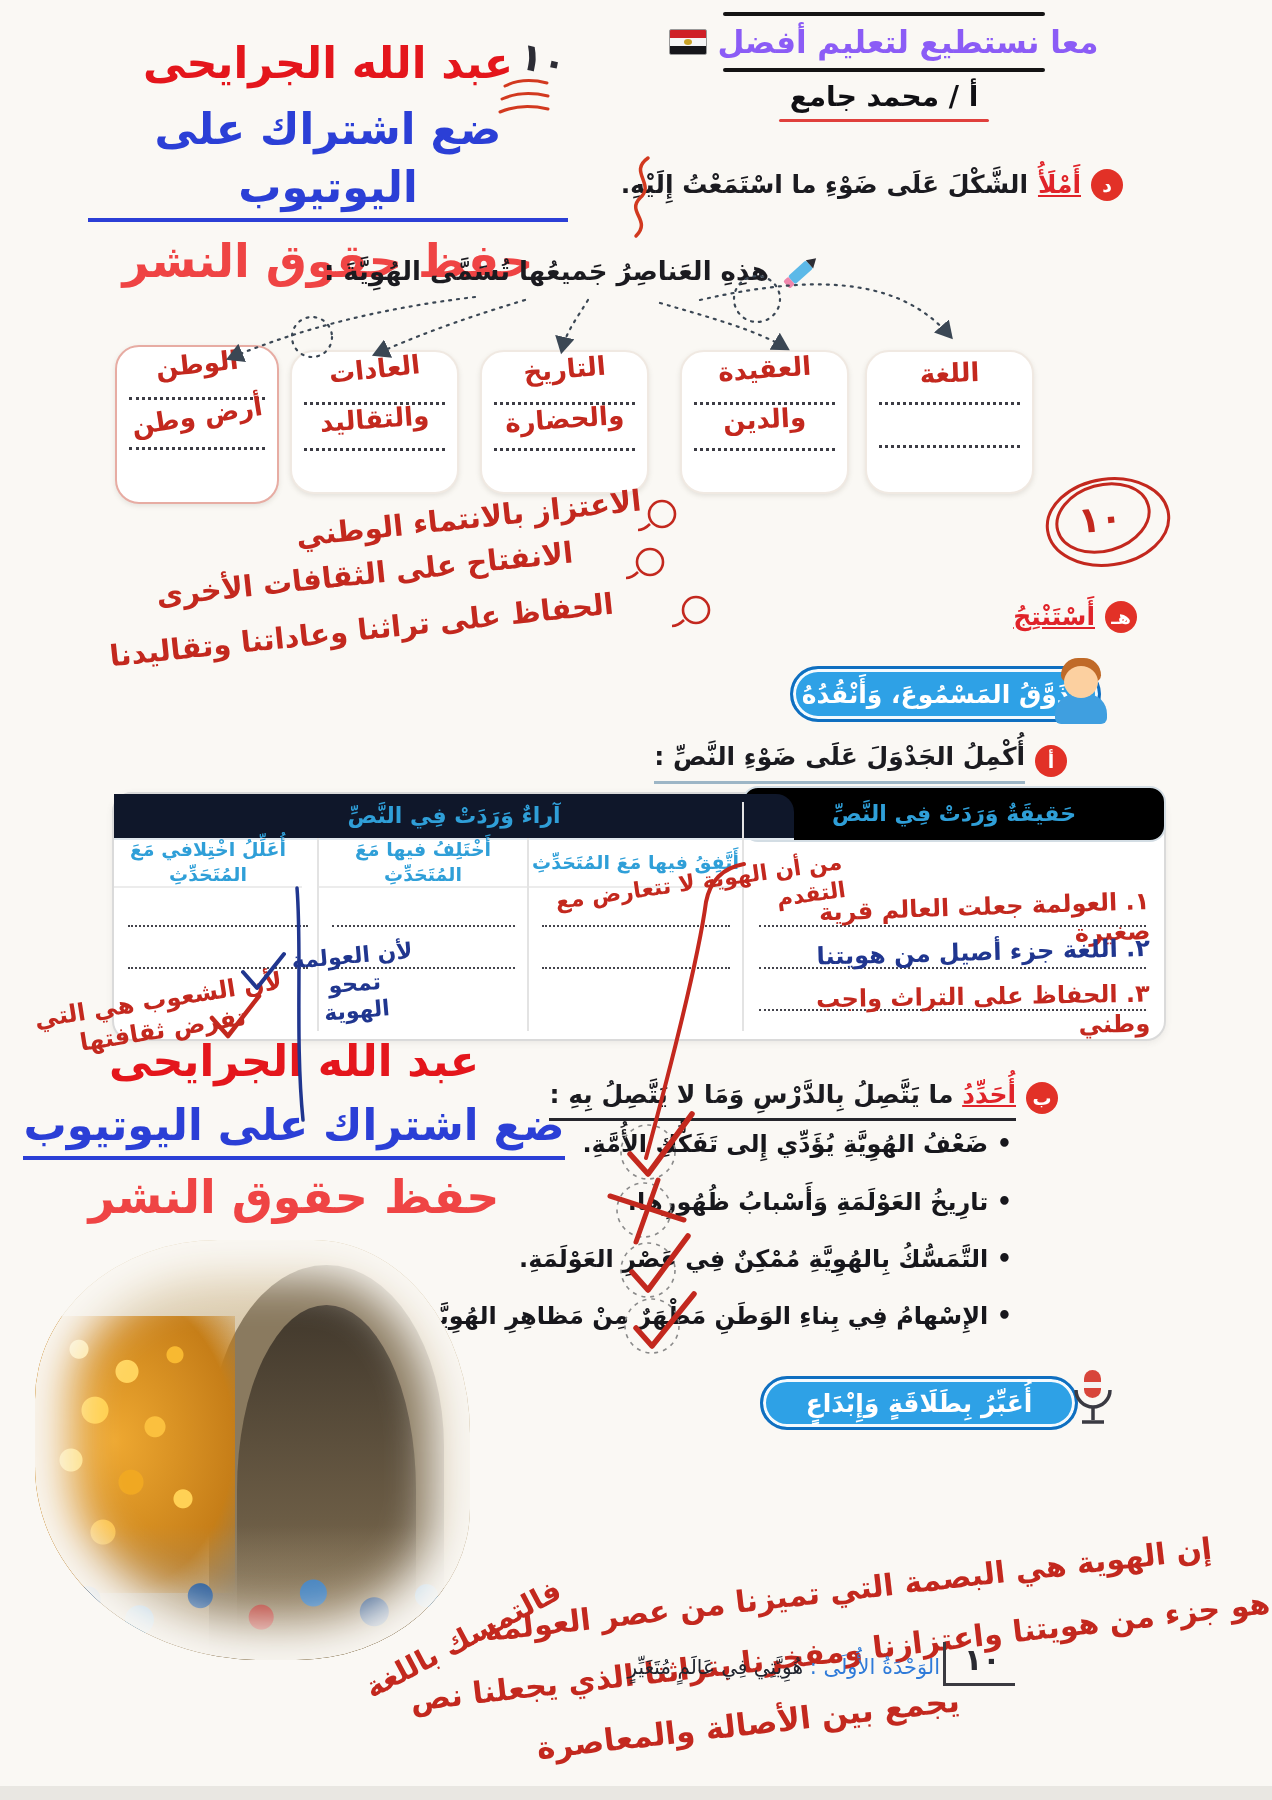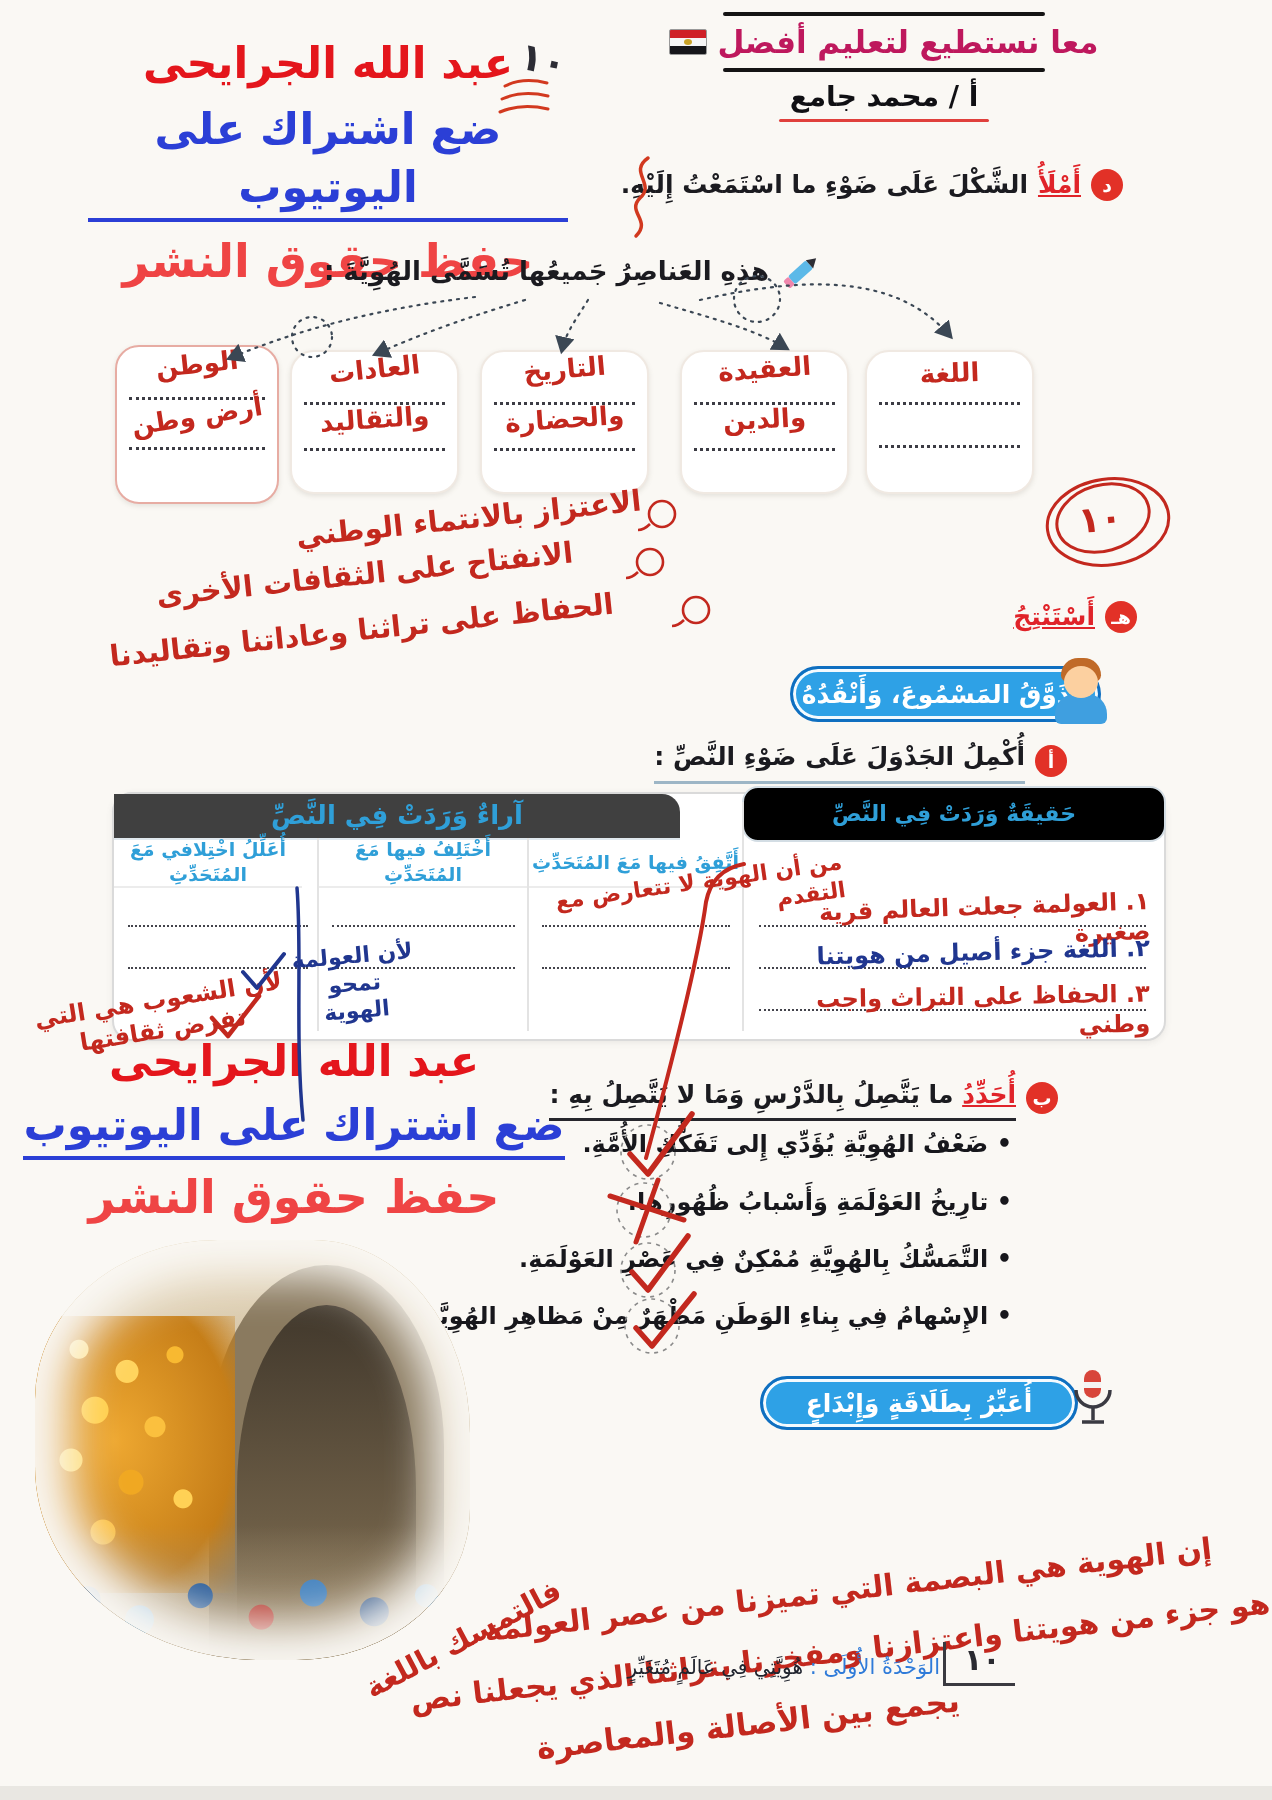--- a/index.html
+++ b/index.html
@@ -6,21 +6,21 @@
   .page{position:relative;width:1272px;height:1800px;overflow:hidden;
         background:#faf8f4;font-family:"DejaVu Sans",sans-serif;direction:rtl;}
   .abs{position:absolute;}
   
   .wm{text-align:center;font-weight:bold;line-height:1.35;}
   .wm .r{color:#e4161c;font-size:43px;}
   .wm .b{color:#2b3fd6;font-size:43px;border-bottom:4px solid #2b3fd6;padding-bottom:2px;display:inline-block;}
   .wm .r2{color:#ef4444;font-size:46px;}
   
   .hdr-rule{height:4px;background:#141414;border-radius:2px;}
-  .hdr-title{color:#be185d;font-size:31px;font-weight:bold;white-space:nowrap;display:flex;align-items:center;gap:10px;justify-content:center;}
+  .hdr-title{color:#8b5cf6;font-size:31px;font-weight:bold;white-space:nowrap;display:flex;align-items:center;gap:10px;justify-content:center;}
   .flag{width:36px;height:24px;border:1px solid #999;border-radius:2px;flex:0 0 auto;
         background:linear-gradient(#cf2027 33%,#f6f6f6 33% 66%,#16161a 66%);position:relative;}
   .flag:after{content:"";position:absolute;left:14px;top:9px;width:8px;height:6px;background:#c9a227;border-radius:50%;}
   .teacher{font-size:28px;font-weight:bold;color:#101014;text-align:center;}
   .teacher-underline{height:3px;background:#e0403c;border-radius:2px;}
   
   .qline{display:flex;align-items:center;gap:10px;font-size:25px;font-weight:bold;color:#1b1b20;white-space:nowrap;line-height:1.5;}
   .qbadge{width:32px;height:32px;border-radius:50%;background:#e23127;color:#fff;font-size:19px;font-weight:bold;
           display:flex;align-items:center;justify-content:center;flex:0 0 auto;}
   .redlead{color:#e02329;text-decoration:underline;}
@@ -176,21 +176,21 @@
       <div class="face"></div>
   </div>
 
   <div class="abs qline" style="right:205px;top:738px;">
     <span class="qbadge">أ</span>
     <span style="border-bottom:3px solid #9db6c6;padding-bottom:5px;">أُكْمِلُ الجَدْوَلَ عَلَى ضَوْءِ النَّصِّ :</span>
   </div>
 
   <div class="abs tbl" style="left:112px;top:792px;width:1050px;height:245px;">
     <div class="abs tbl-bluehead" style="right:-2px;top:-8px;width:420px;height:52px;background:#000000;border:2px solid #d3dde4;border-radius:16px;font-size:22px;">حَقيقَةٌ وَرَدَتْ فِي النَّصِّ</div>
-    <div class="abs tbl-bluehead" style="left:0;top:0;width:566px;height:44px;background:#404040;border-bottom:2px solid #e0e8ee;border-radius:0 18px 0 0;font-size:26px;">آراءٌ وَرَدَتْ فِي النَّصِّ</div>
+    <div class="abs tbl-bluehead" style="left:0;top:0;width:680px;height:44px;background:#0f172a;border-bottom:2px solid #e0e8ee;border-radius:0 18px 0 0;font-size:22px;">آراءٌ وَرَدَتْ فِي النَّصِّ</div>
     <div class="abs tbl-bluehead" style="left:415px;top:44px;width:213px;height:48px;font-size:19px;border-bottom:2px solid #ececec;">أَتَّفِقُ فيها مَعَ المُتَحَدِّثِ</div>
     <div class="abs tbl-bluehead" style="left:205px;top:44px;width:208px;height:48px;font-size:19px;border-bottom:2px solid #ececec;">أَخْتَلِفُ فيها مَعَ المُتَحَدِّثِ</div>
     <div class="abs tbl-bluehead" style="left:0;top:44px;width:188px;height:48px;font-size:19px;border-bottom:2px solid #ececec;">أُعَلِّلُ اخْتِلافي مَعَ المُتَحَدِّثِ</div>
     <div class="sep" style="left:628px;top:8px;height:229px;"></div>
     <div class="sep" style="left:413px;top:44px;height:193px;"></div>
     <div class="sep" style="left:203px;top:44px;height:193px;"></div>
 
     <div class="dot" style="left:645px;right:18px;top:131px;"></div>
     <div class="dot" style="left:645px;right:18px;top:173px;"></div>
     <div class="dot" style="left:645px;right:18px;top:215px;"></div>

